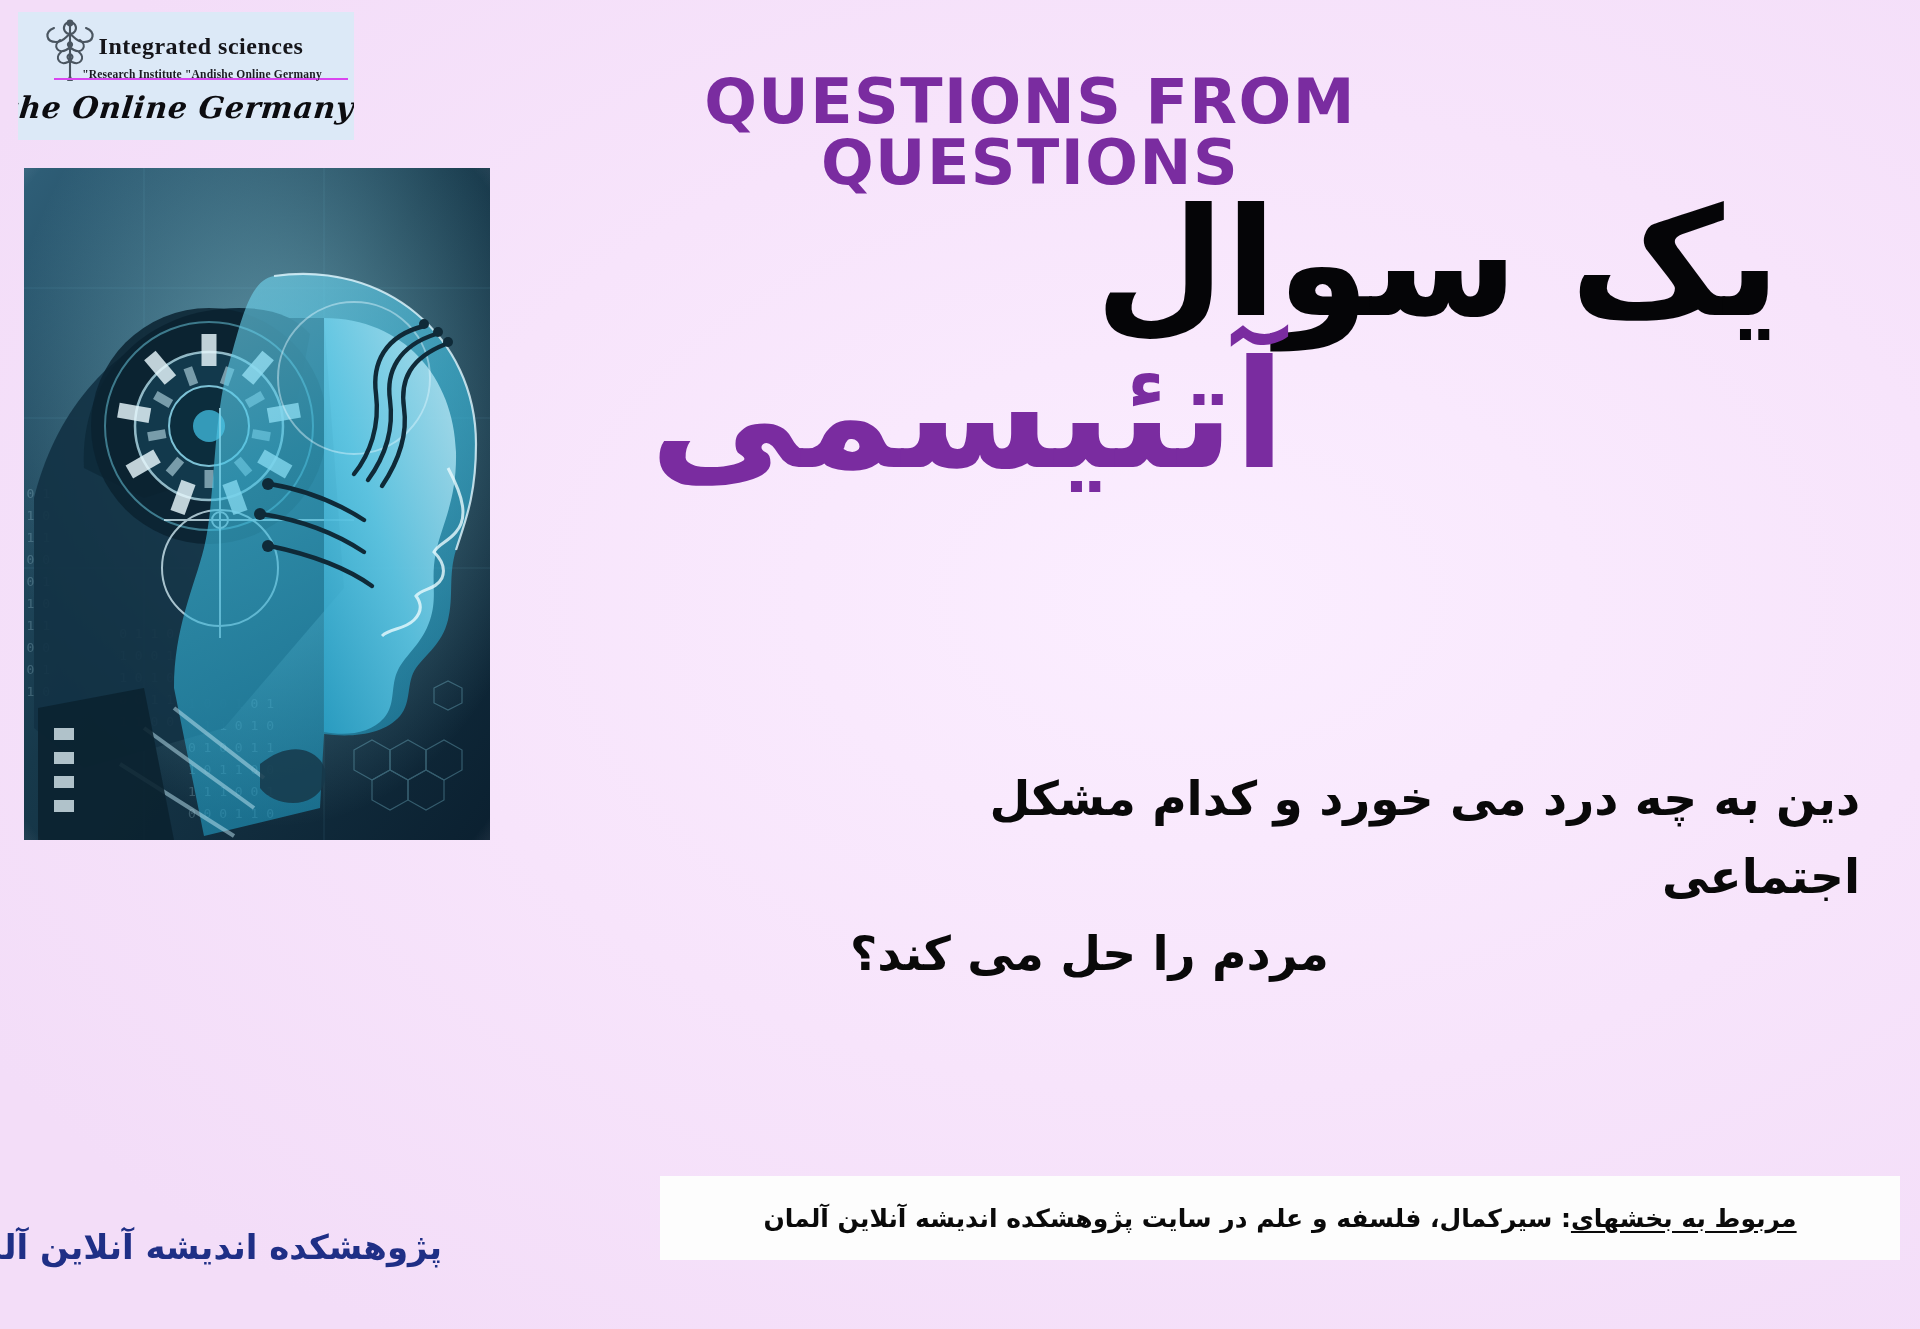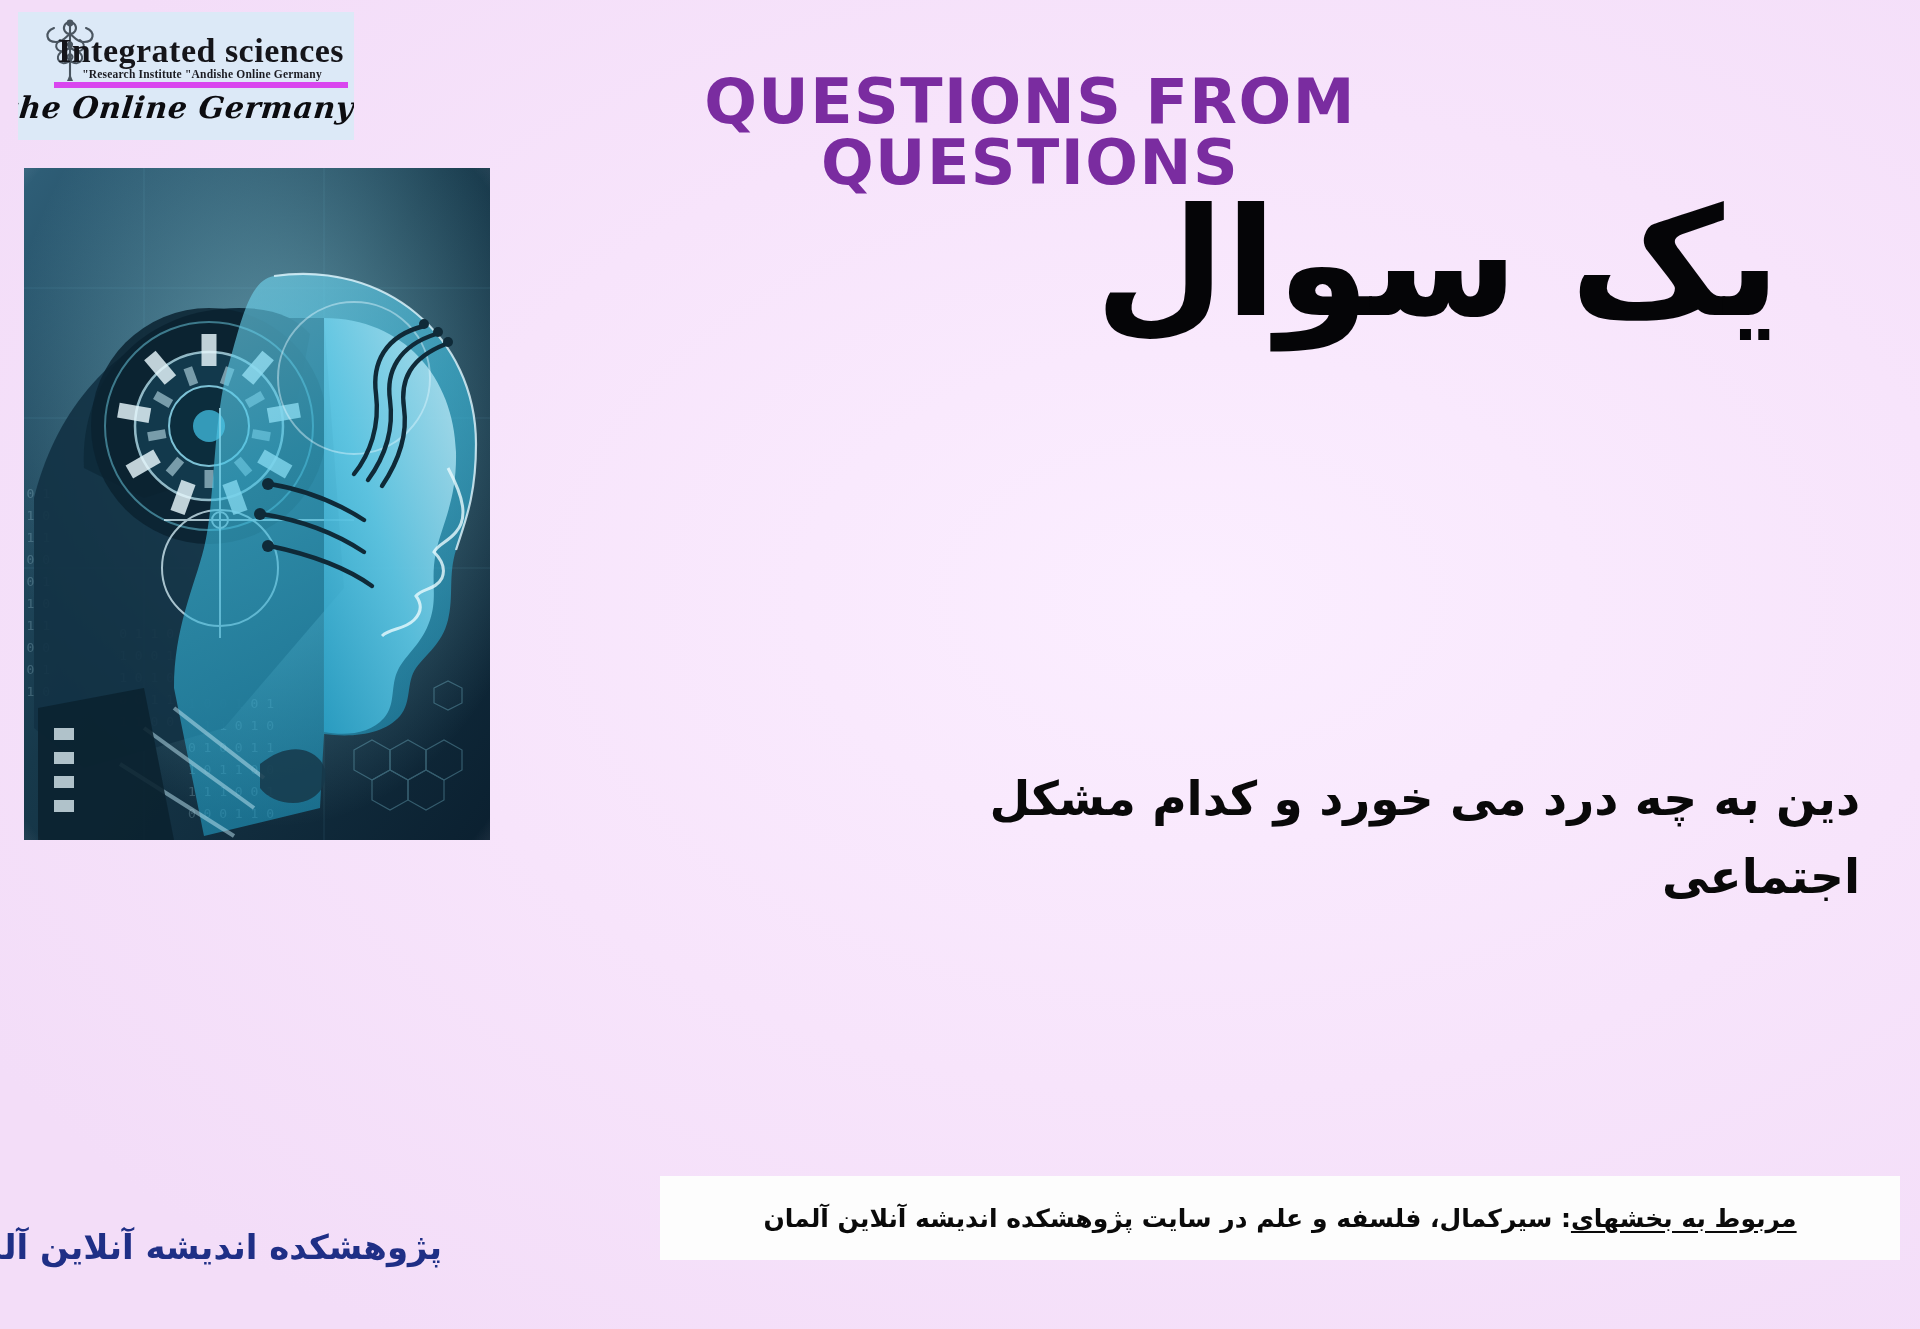--- a/index.html
+++ b/index.html
@@ -29,27 +29,27 @@
     position:relative;width:100%;height:72px;
   }
   .caduceus{
     position:absolute;left:22px;top:4px;width:60px;height:66px;
   }
   .logo-main{
     position:absolute;left:36px;top:22px;right:6px;
     text-align:center;
     font-family:"Liberation Serif", serif;
     font-weight:700;
-    font-size:34px;
+    font-size:24px;
     letter-spacing:.5px;
     color:#15151a;
     line-height:1;
     white-space:nowrap;
-    border-bottom:6px solid #d946ef;
-    padding-bottom:14px;
+    border-bottom:2px solid #d946ef;
+    padding-bottom:20px;
   }
   .logo-sub{
     position:absolute;left:36px;top:56px;right:4px;
     text-align:center;
     font-family:"Liberation Serif", serif;
     font-weight:700;
     font-size:11.5px;
     color:#1b1b22;
     white-space:nowrap;
     letter-spacing:.2px;
@@ -364,23 +364,25 @@
       <div class="robot-fade"></div>
     </div>
   </div>
 
   <div class="eng-head">
     <span class="l1">QUESTIONS FROM</span>
     <span class="l2">QUESTIONS</span>
   </div>
 
   <div class="fa-title-1">یک سوال</div>
+  <div class="fa-title-2">آتئیسمی</div>
 
   <div class="fa-body">
     <span class="ln">دین به چه درد می خورد و کدام مشکل اجتماعی</span>
+    <span class="ln ln2">مردم را حل می کند؟</span>
   </div>
 
   <div class="caption-bar">
     <div class="caption-text">
       <span class="u">مربوط به بخشهای</span><span>: سیرکمال، فلسفه و علم در سایت پژوهشکده اندیشه آنلاین آلمان</span>
     </div>
   </div>
 
   <div class="footer">
     <div class="footer-fa">پژوهشکده اندیشه آنلاین آلمان</div>

